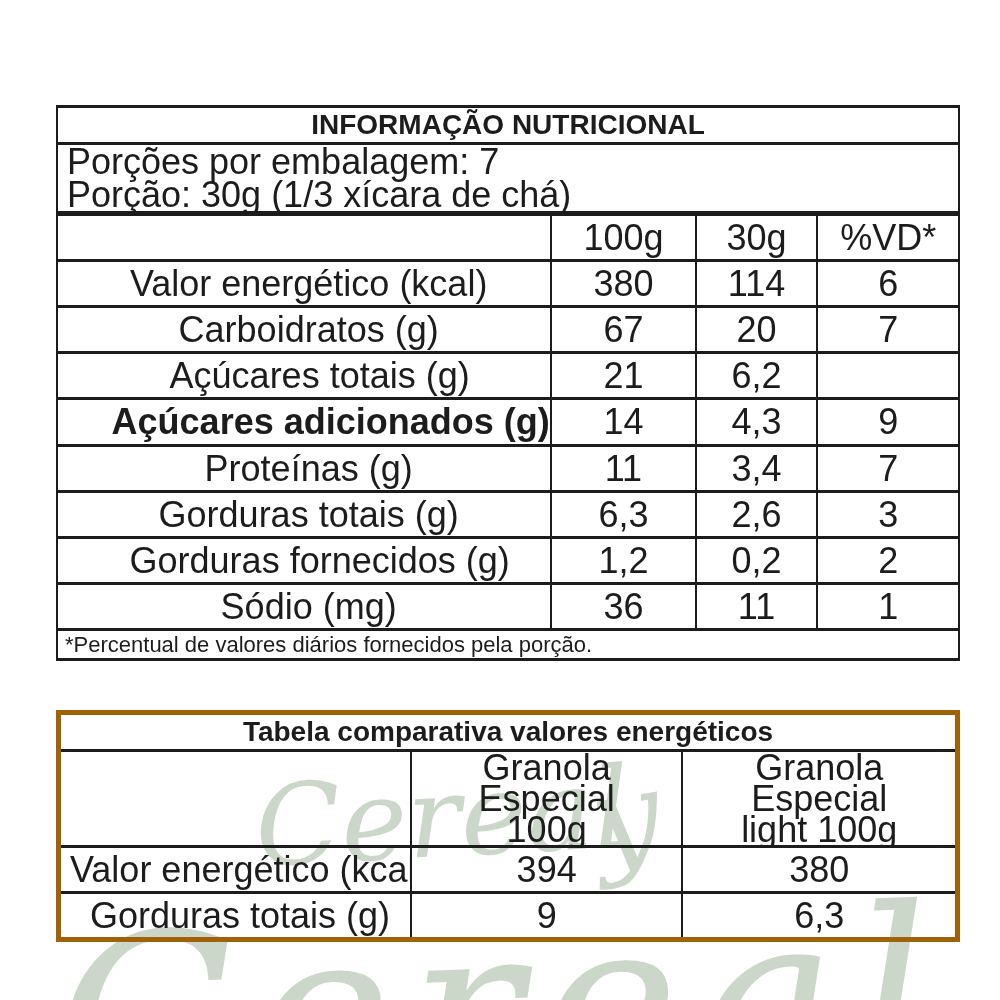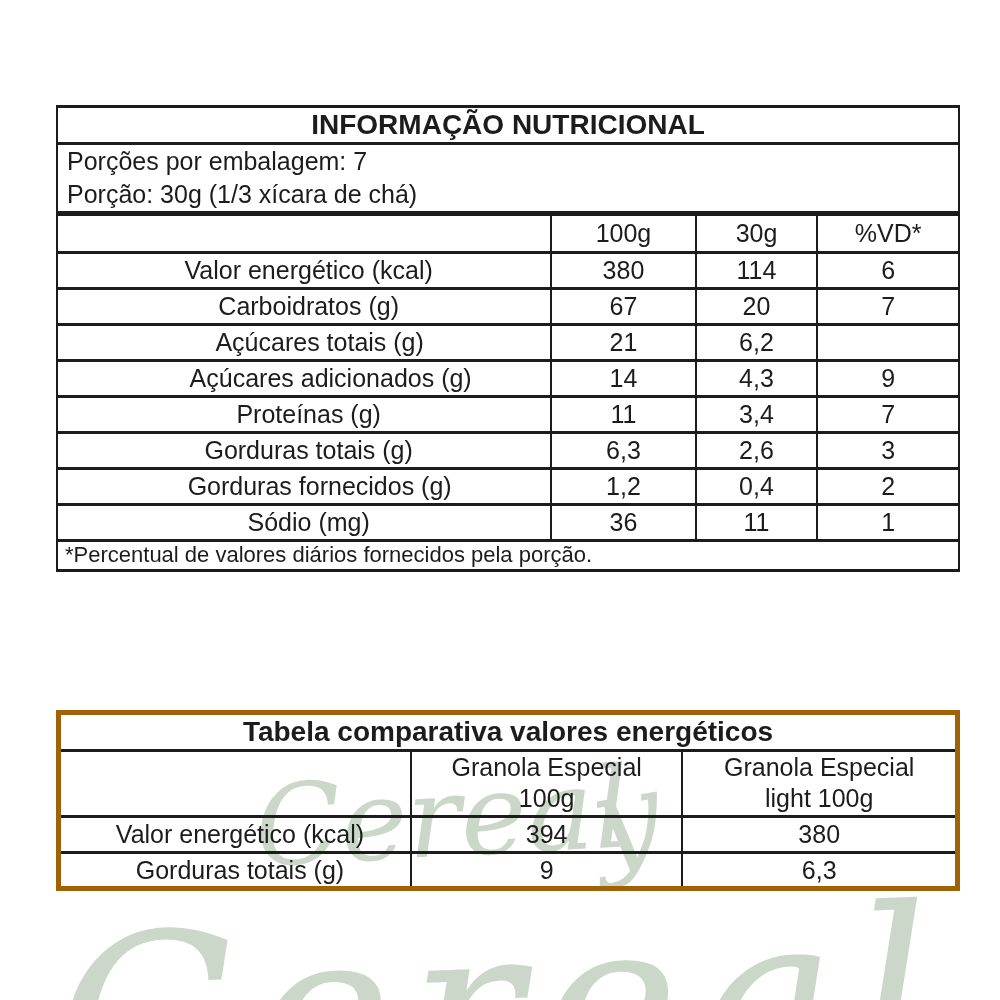--- a/index.html
+++ b/index.html
@@ -36,21 +36,21 @@
     border-collapse: collapse;
     table-layout: fixed;
     background: transparent;
     z-index: 1;
     color: #1c1c1c;
   }
   td {
     border: 2px solid #1c1c1c;
     border-top-width: 3px;
     border-bottom-width: 3px;
-    font-size: 25px;
+    font-size: 36px;
     line-height: 1.2;
     padding: 0;
     background: transparent;
     overflow: hidden;
   }
   .t1 { top: 105px; border: 2px solid #eab308; }
   .t2 { top: 710px; border: 5px solid #a16207; }
 
   .title-cell {
     font-weight: bold;
@@ -71,21 +71,21 @@
     vertical-align: middle;
   }
   .label-cell {
     padding-left: 9px;
     height: 36px;
     vertical-align: middle;
     white-space: nowrap;
     text-align: center;
   }
   .label-cell.ind1 { padding-left: 31px; }
-  .label-cell.ind2 { padding-left: 53px; }
+  .label-cell.ind2 { padding-left: 53px; font-weight: bold; }
   .num-cell {
     text-align: center;
     height: 36px;
     vertical-align: middle;
   }
   .footnote-cell {
     font-size: 22px;
     height: 30px;
     padding-left: 7px;
     vertical-align: middle;
@@ -162,21 +162,21 @@
       </tr>
       <tr>
         <td class="label-cell">Gorduras totais (g)</td>
         <td class="num-cell">6,3</td>
         <td class="num-cell">2,6</td>
         <td class="num-cell">3</td>
       </tr>
       <tr>
         <td class="label-cell ind1">Gorduras fornecidos (g)</td>
         <td class="num-cell">1,2</td>
-        <td class="num-cell">0,4</td>
+        <td class="num-cell">0,2</td>
         <td class="num-cell">2</td>
       </tr>
       <tr>
         <td class="label-cell">Sódio (mg)</td>
         <td class="num-cell">36</td>
         <td class="num-cell">11</td>
         <td class="num-cell">1</td>
       </tr>
 
       <tr>

